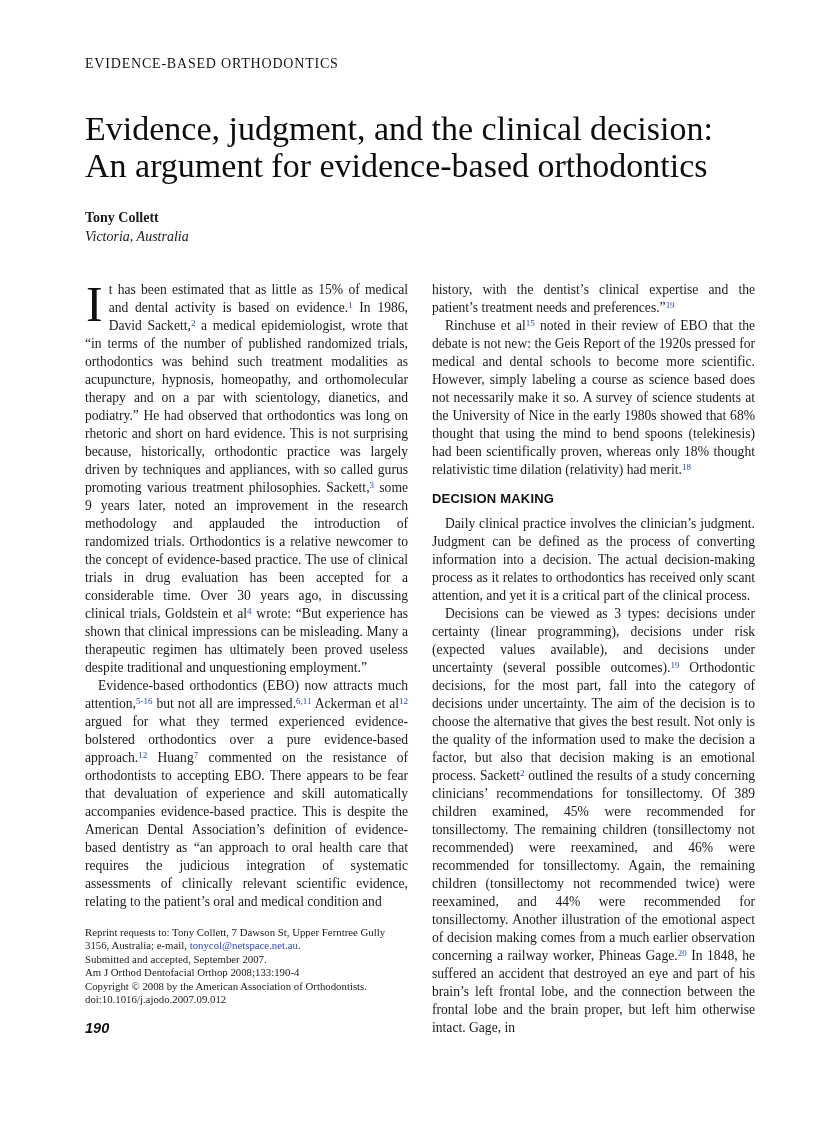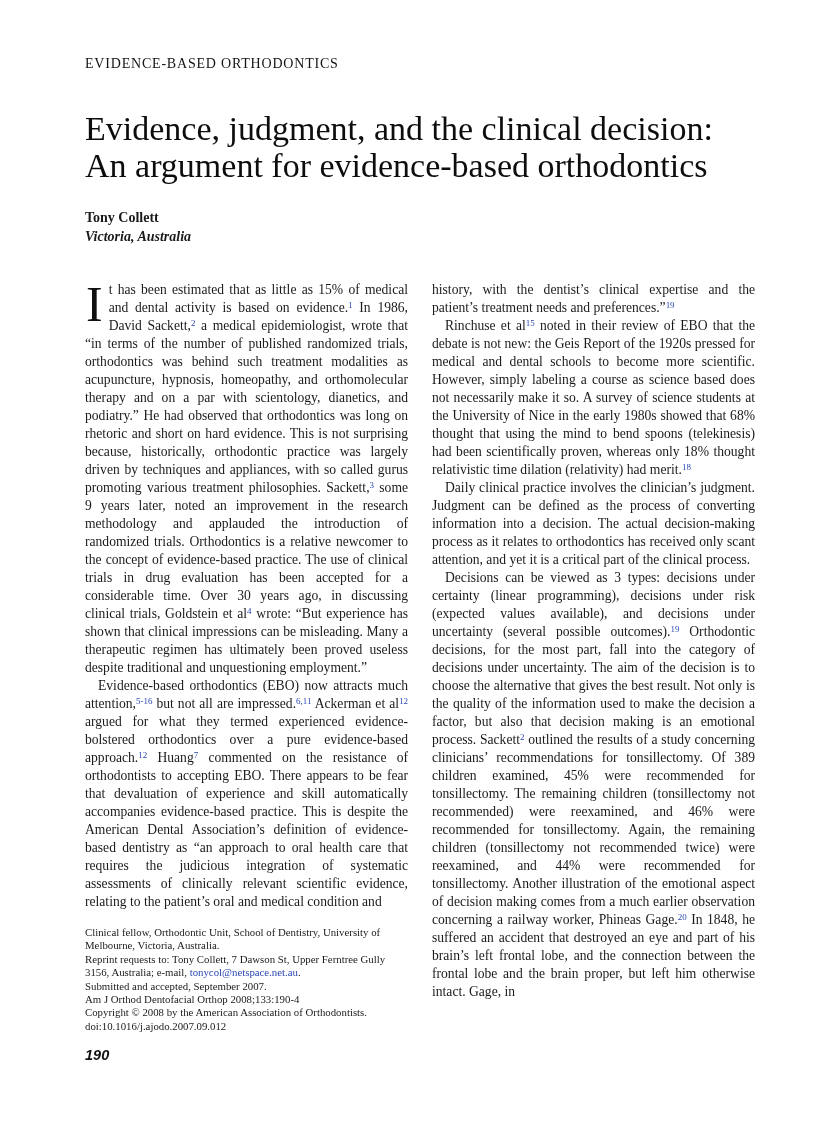--- a/index.html
+++ b/index.html
@@ -11,21 +11,21 @@
   .page { position:absolute; inset:0; background:#ffffff; }
   .running-head {
     position:absolute; left:85px; top:56px;
     font-size:14px; letter-spacing:0.8px; color:#141414;
   }
   .title {
     position:absolute; left:85px; top:110px; width:650px;
     font-size:34px; line-height:37px; font-weight:400; color:#0d0d0d;
   }
   .author { position:absolute; left:85px; top:210px; font-size:14px; font-weight:700; }
-  .affiliation { position:absolute; left:85px; top:229px; font-size:14px; font-style:italic;font-weight:bold; }
+  .affiliation { position:absolute; left:85px; top:229px; font-size:14px; font-style:italic; }
   .columns { position:absolute; left:85px; top:281px; width:670px; display:flex; gap:24px; }
   .col { width:323px; font-size:13.6px; line-height:18px; text-align:justify; color:#1a1a1a; }
   .col p { margin:0; }
   p.indent { text-indent:13px; }
   .dropcap { float:left; font-size:50px; line-height:41px; padding:3px 6px 0 1px; color:#101010; }
   sup {
     color:var(--color-link, #2946b4);
     font-size:0.66em; line-height:0; vertical-align:baseline;
     position:relative; top:-0.45em;
   }
@@ -51,32 +51,32 @@
 
   <div class="author">Tony Collett</div>
   <div class="affiliation">Victoria, Australia</div>
 
   <div class="columns">
 
     <div class="col">
       <p><span class="dropcap">I</span><span>t has been estimated that as little as 15% of medical and dental activity is based on evidence.<sup>1</sup> In 1986, David Sackett,<sup>2</sup> a medical epidemiologist, wrote that “in terms of the number of published randomized trials, orthodontics was behind such treatment modalities as acupuncture, hypnosis, homeopathy, and orthomolecular therapy and on a par with scientology, dianetics, and podiatry.” He had observed that orthodontics was long on rhetoric and short on hard evidence. This is not surprising because, historically, orthodontic practice was largely driven by techniques and appliances, with so called gurus promoting various treatment philosophies. Sackett,<sup>3</sup> some 9 years later, noted an improvement in the research methodology and applauded the introduction of randomized trials. Orthodontics is a relative newcomer to the concept of evidence-based practice. The use of clinical trials in drug evaluation has been accepted for a considerable time. Over 30 years ago, in discussing clinical trials, Goldstein et al<sup>4</sup> wrote: “But experience has shown that clinical impressions can be misleading. Many a therapeutic regimen has ultimately been proved useless despite traditional and unquestioning employment.”</span></p>
       <p class="indent">Evidence-based orthodontics (EBO) now attracts much attention,<sup>5-16</sup> but not all are impressed.<sup>6,11</sup> Ackerman et al<sup>12</sup> argued for what they termed experienced evidence-bolstered orthodontics over a pure evidence-based approach.<sup>12</sup> Huang<sup>7</sup> commented on the resistance of orthodontists to accepting EBO. There appears to be fear that devaluation of experience and skill automatically accompanies evidence-based practice. This is despite the American Dental Association’s definition of evidence-based dentistry as “an approach to oral health care that requires the judicious integration of systematic assessments of clinically relevant scientific evidence, relating to the patient’s oral and medical condition and</p>
       <div class="footnotes">
-          <div class="fn-item">Clinical fellow, Orthodontic Unit, School of Dentistry, University of Melbourne, Victoria, Australia.</div>
           <div class="fn-item">Reprint requests to: Tony Collett, 7 Dawson St, Upper Ferntree Gully 3156, Australia; e-mail, <span class="link">tonycol@netspace.net.au</span>.</div>
           <div class="fn-item">Submitted and accepted, September 2007.</div>
           <div class="fn-item">Am J Orthod Dentofacial Orthop 2008;133:190-4</div>
           <div class="fn-item">Copyright © 2008 by the American Association of Orthodontists.</div>
           <div class="fn-item">doi:10.1016/j.ajodo.2007.09.012</div>
         </div>
       <div class="page-number">190</div>
     </div>
 
     <div class="col">
       <p>history, with the dentist’s clinical expertise and the patient’s treatment needs and preferences.”<sup>19</sup></p>
       <p class="indent">Rinchuse et al<sup>15</sup> noted in their review of EBO that the debate is not new: the Geis Report of the 1920s pressed for medical and dental schools to become more scientific. However, simply labeling a course as science based does not necessarily make it so. A survey of science students at the University of Nice in the early 1980s showed that 68% thought that using the mind to bend spoons (telekinesis) had been scientifically proven, whereas only 18% thought relativistic time dilation (relativity) had merit.<sup>18</sup></p>
+      <h2 class="section-heading">DECISION MAKING</h2>
       <p class="indent">Daily clinical practice involves the clinician’s judgment. Judgment can be defined as the process of converting information into a decision. The actual decision-making process as it relates to orthodontics has received only scant attention, and yet it is a critical part of the clinical process.</p>
       <p class="indent">Decisions can be viewed as 3 types: decisions under certainty (linear programming), decisions under risk (expected values available), and decisions under uncertainty (several possible outcomes).<sup>19</sup> Orthodontic decisions, for the most part, fall into the category of decisions under uncertainty. The aim of the decision is to choose the alternative that gives the best result. Not only is the quality of the information used to make the decision a factor, but also that decision making is an emotional process. Sackett<sup>2</sup> outlined the results of a study concerning clinicians’ recommendations for tonsillectomy. Of 389 children examined, 45% were recommended for tonsillectomy. The remaining children (tonsillectomy not recommended) were reexamined, and 46% were recommended for tonsillectomy. Again, the remaining children (tonsillectomy not recommended twice) were reexamined, and 44% were recommended for tonsillectomy. Another illustration of the emotional aspect of decision making comes from a much earlier observation concerning a railway worker, Phineas Gage.<sup>20</sup> In 1848, he suffered an accident that destroyed an eye and part of his brain’s left frontal lobe, and the connection between the frontal lobe and the brain proper, but left him otherwise intact. Gage, in</p>
     </div>
 
   </div>
 
 </div>
 
 </body></html>

